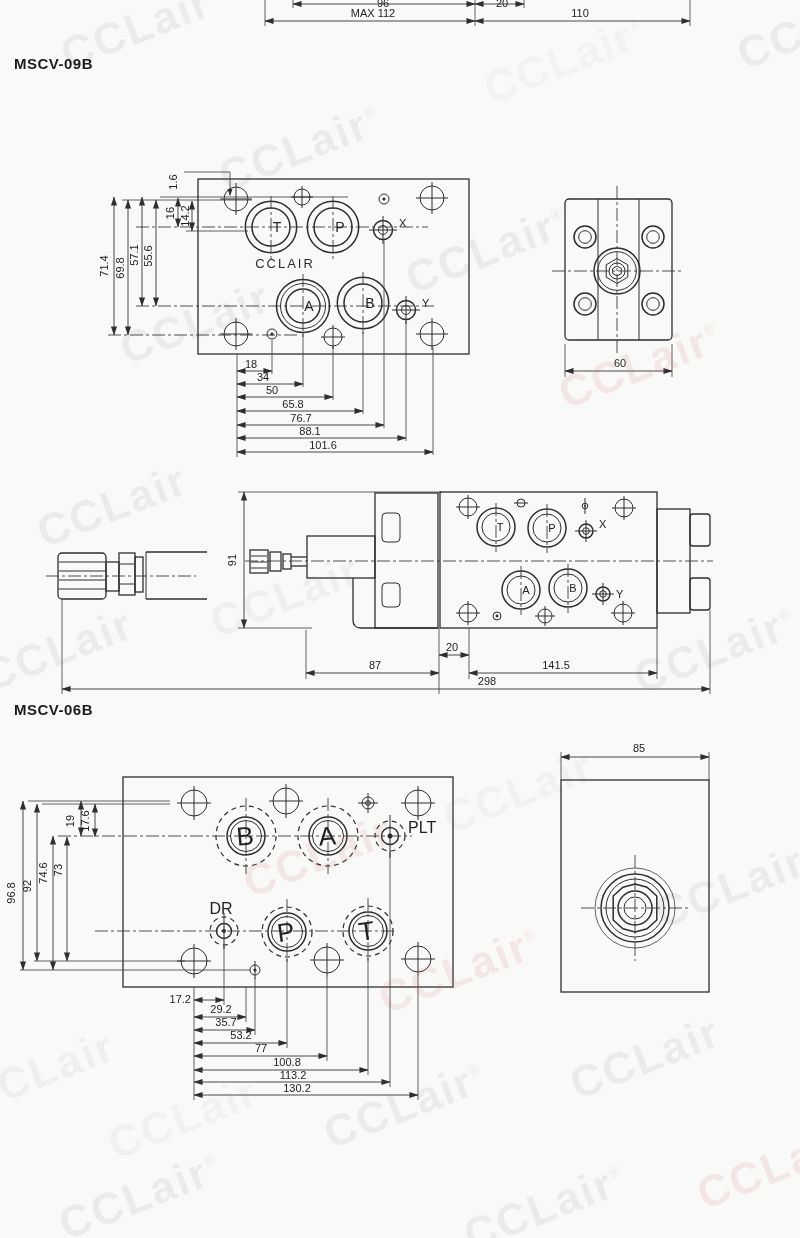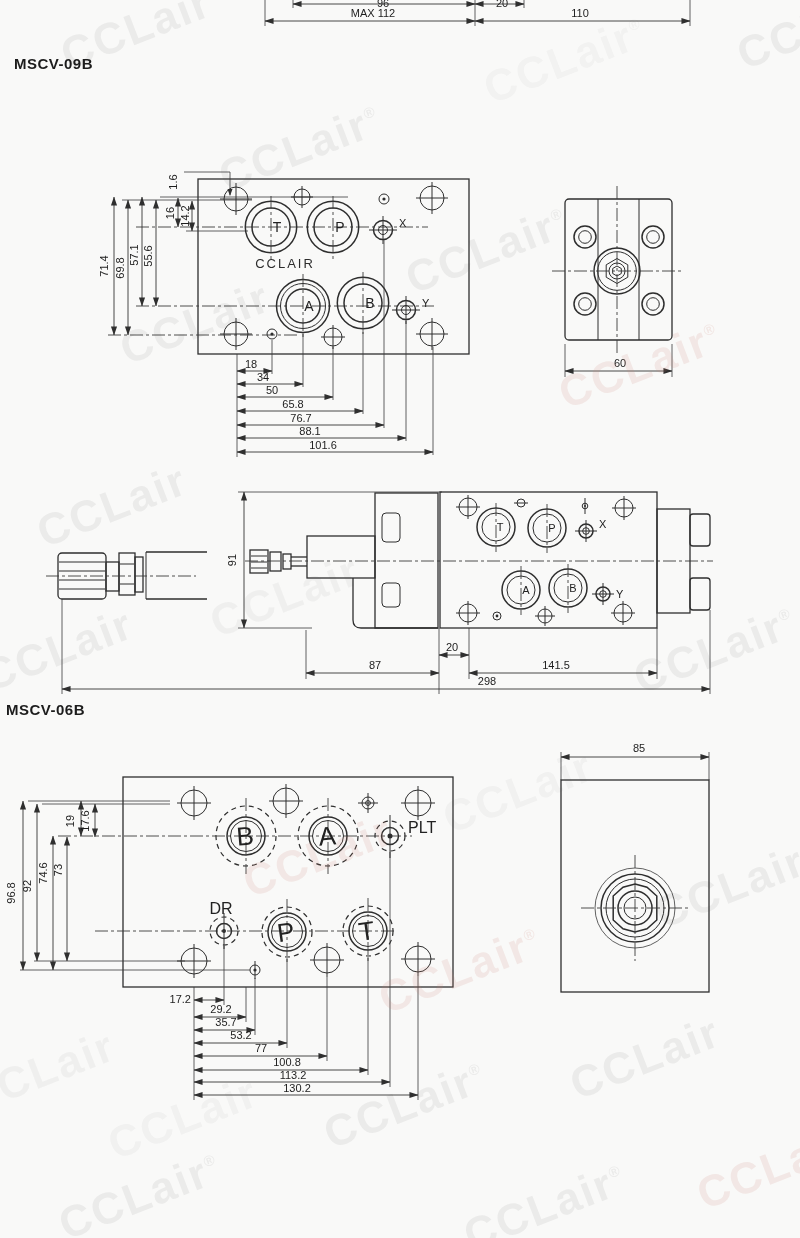--- a/index.html
+++ b/index.html
@@ -52,21 +52,21 @@
   <div class="wm pink" style="left:460px;top:970px"><span>CCLair</span><span class="reg">®</span></div>
   <div class="wm" style="left:645px;top:1058px"><span>CCLair</span></div>
   <div class="wm" style="left:405px;top:1105px"><span>CCLair</span><span class="reg">®</span></div>
   <div class="wm" style="left:40px;top:1072px;opacity:.7"><span>CCLair</span></div>
   <div class="wm" style="left:183px;top:1118px;opacity:.6"><span>CCLair</span></div>
   <div class="wm" style="left:140px;top:1196px"><span>CCLair</span><span class="reg">®</span></div>
   <div class="wm" style="left:545px;top:1207px"><span>CCLair</span><span class="reg">®</span></div>
   <div class="wm pink" style="left:772px;top:1168px"><span>CCLair</span></div>
 
   <div class="section-title" style="left:14px;top:55px">MSCV-09B</div>
-  <div class="section-title" style="left:6px;top:701px">MSCV-06B</div>
+  <div class="section-title" style="left:14px;top:701px">MSCV-06B</div>
 
   <svg width="800" height="1238" viewBox="0 0 800 1238">
     <defs>
       <marker id="ar" viewBox="0 0 10 10" refX="9.5" refY="5" markerWidth="10" markerHeight="10" orient="auto-start-reverse">
         <path d="M0,1.6 L10,5 L0,8.4 Z" fill="#2f2f2f"></path>
       </marker>
     </defs>
 
     <g>
       <line class="ext" x1="265" y1="0" x2="265" y2="26"></line>

